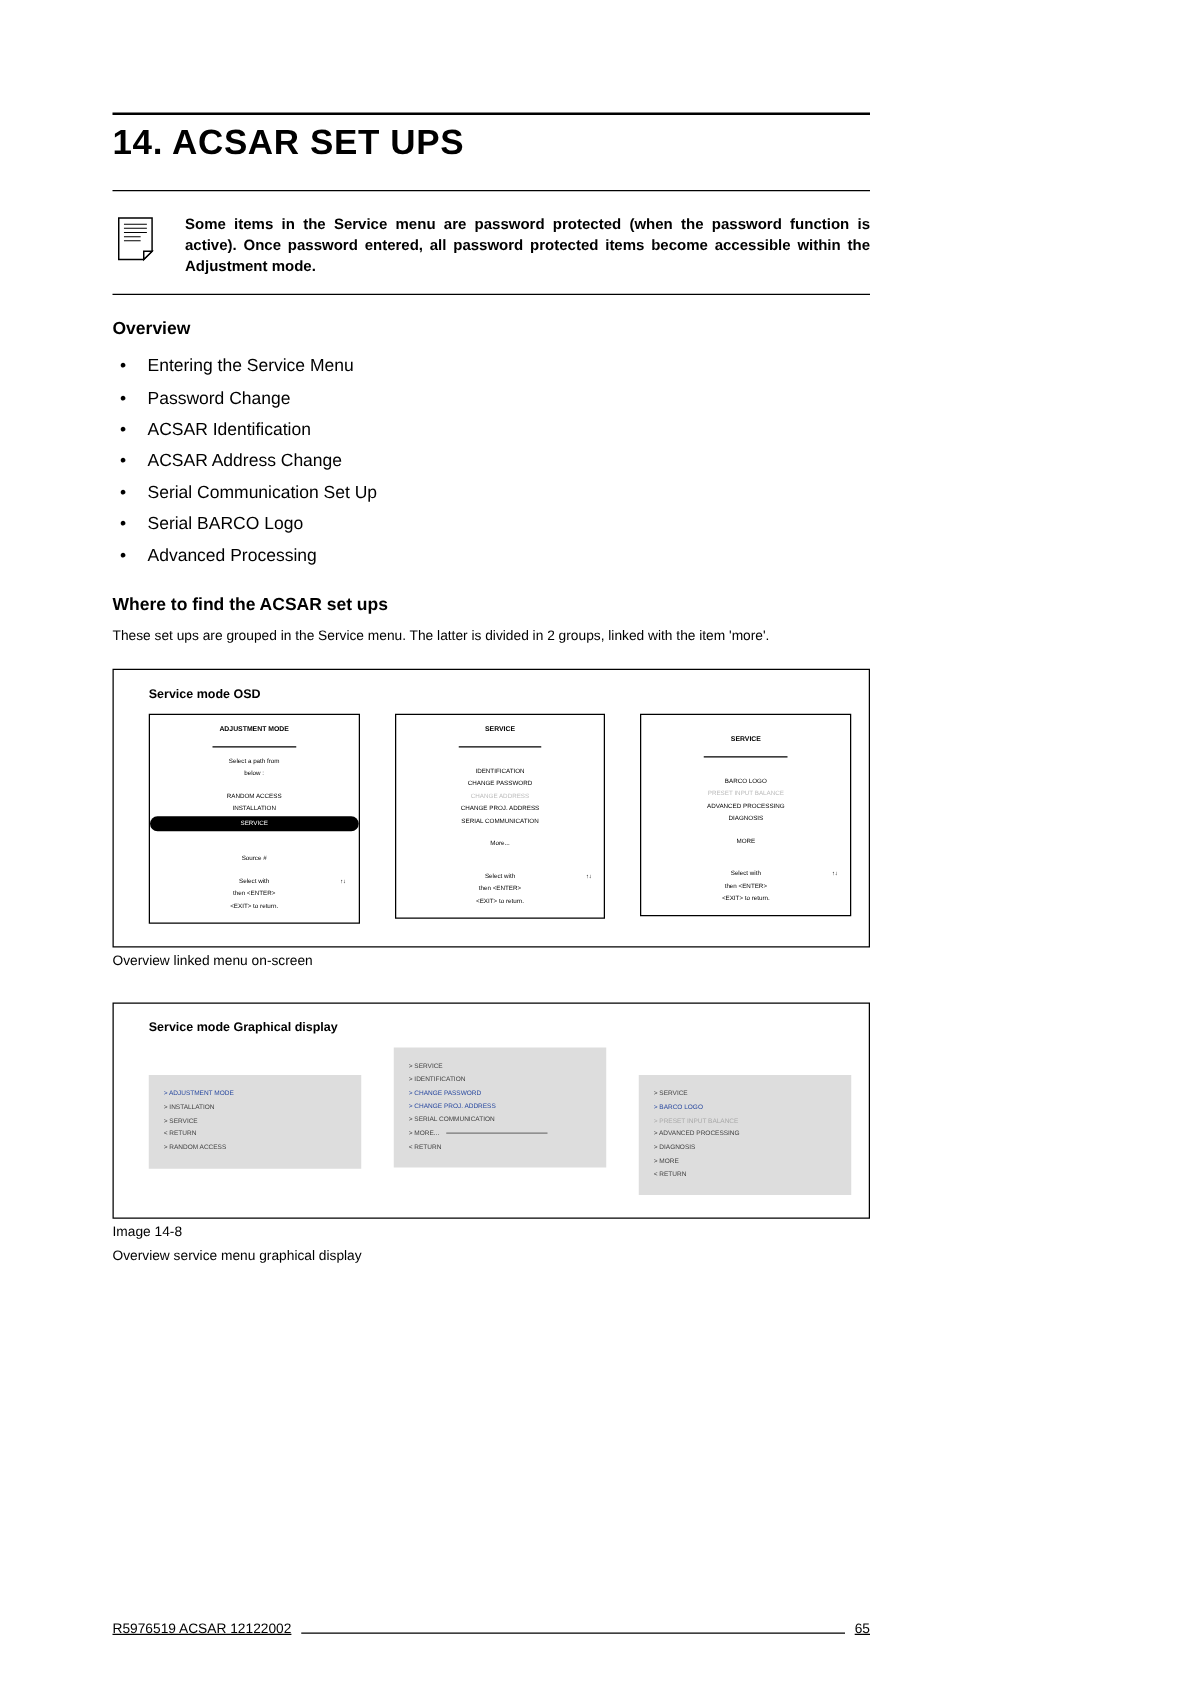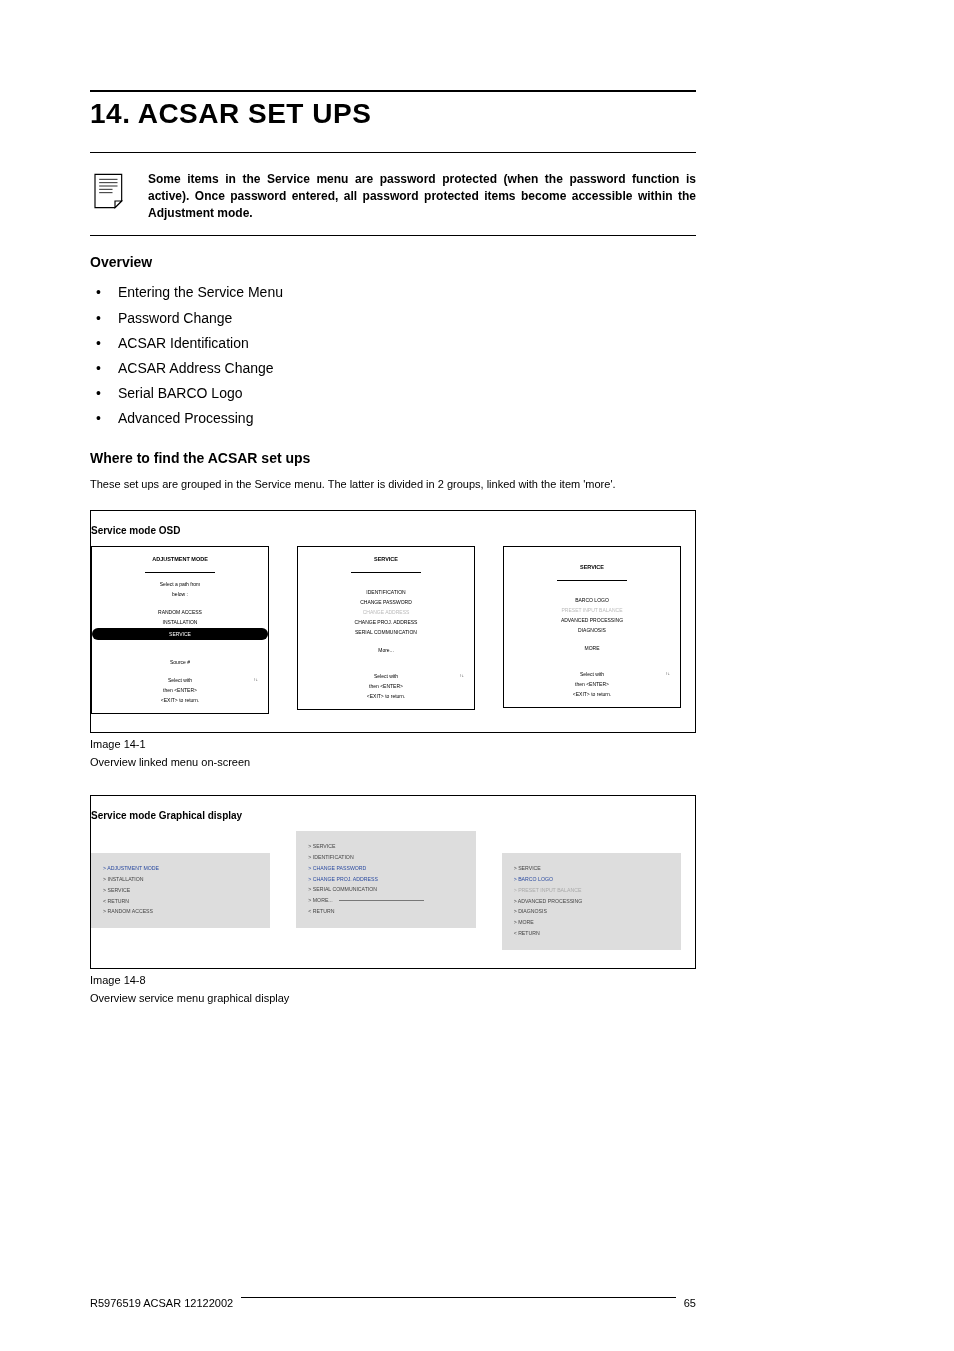--- a/index.html
+++ b/index.html
@@ -8,42 +8,42 @@
   hr.rule { border: none; border-top: 2px solid #000; margin: 0; }
   hr.thin { border: none; border-top: 1px solid #000; margin: 0; }
   h1.title { font-size: 28px; font-weight: bold; margin: 6px 0 22px 0; letter-spacing: 0.5px; }
   .info-row { display: flex; align-items: flex-start; gap: 18px; margin: 18px 0 14px 0; }
   .note-icon svg { width: 40px; height: 40px; }
   .info-text { font-size: 12px; font-weight: bold; line-height: 1.4; text-align: justify; }
   h2.sec { font-size: 14px; font-weight: bold; margin: 18px 0 10px 0; }
   ul.ov { list-style: none; padding-left: 6px; font-size: 14px; line-height: 1.8; }
   ul.ov li::before { content: "•"; display: inline-block; width: 22px; }
   p.body { font-size: 11px; margin-top: 8px; line-height: 1.5; }
-  .figure-box { border: 1px solid #000; margin-top: 18px; padding: 14px 14px 18px 0; }
+  .figure-box { border: 1px solid #000; margin-top: 18px; padding: 14px 14px 18px 28px; }
   .fig-title { font-size: 10px; font-weight: bold; margin-bottom: 10px; }
   .osd-row { display: flex; gap: 28px; align-items: flex-start; }
   .osd-panel { border: 1px solid #000; width: 186px; background: #fff; padding: 8px 0 8px 0; display: flex; flex-direction: column; align-items: center; font-size: 5px; line-height: 1.6; color: #000; position: relative; }
   .osd-header { font-size: 5.5px; font-weight: bold; margin-bottom: 6px; text-align: center; width: 100%; }
   .osd-sep { width: 40%; border-top: 1px solid #000; margin: 2px auto 6px auto; }
   .osd-item { text-align: center; width: 100%; padding: 1px 0; font-size: 5px; }
   .osd-item.dim { color: #bbb; }
   .osd-item.inv { background: #000; color: #fff; display: inline-block; padding: 2px 10px; border-radius: 7px; font-size: 5px; margin: 1px 0; }
   .osd-gap { height: 8px; }
   .osd-arrows { position: absolute; right: 10px; font-size: 4.5px; }
   .caption { font-size: 11px; margin-top: 4px; line-height: 1.3; }
 
   .gd-row { display: flex; gap: 26px; align-items: flex-start; margin-top: 6px; }
   .gd-panel { background: #ddd; width: 186px; padding: 10px 12px; font-size: 5.2px; line-height: 1.9; color: #444; }
   .gd-panel .gd-item { padding: 0.5px 0; }
   .gd-panel .gd-item.on { color: #2a4aa0; }
   .gd-panel .gd-item.dim { color: #aaa; }
   .gd-sep { border-top: 1px solid #777; margin: 3px 0; width: 55%; }
 
   .footer { position: absolute; bottom: 42px; left: 90px; right: 90px; }
-  .footer-row { display: flex; justify-content: space-between; font-size: 11px; align-items: flex-start; }
+  .footer-row { display: flex; justify-content: space-between; font-size: 11px; align-items: flex-end; text-decoration: underline; }
   .footer-dash { flex: 1; border-top: 1px solid #000; margin: 0 8px 2px 8px; }
   sup { font-size: 0.7em; }
 </style>
 </head>
 <body>
 <div class="page">
 
   <hr class="rule">
   <h1 class="title">14. ACSAR SET UPS</h1>
 
@@ -63,20 +63,21 @@
     <p class="info-text">Some items in the Service menu are password protected (when the password function is active). Once password entered, all password protected items become accessible within the Adjustment mode.</p>
   </div>
   <hr class="thin">
 
   <h2 class="sec">Overview</h2>
   <ul class="ov">
     <li>Entering the Service Menu</li>
     <li>Password Change</li>
     <li>ACSAR Identification</li>
     <li>ACSAR Address Change</li>
+    <li>Serial Communication Set Up</li>
     <li>Serial BARCO Logo</li>
     <li>Advanced Processing</li>
   </ul>
 
   <h2 class="sec">Where to find the ACSAR set ups</h2>
   <p class="body">These set ups are grouped in the Service menu. The latter is divided in 2 groups, linked with the item 'more'.</p>
 
   <div class="figure-box">
     <div class="fig-title">Service mode OSD</div>
     <div class="osd-row">
@@ -129,21 +130,20 @@
         <div class="osd-gap"></div>
         <div class="osd-item">MORE</div>
         <div class="osd-gap"></div>
           <div class="osd-gap"></div>
         <div class="osd-item" style="position:relative"><span>Select with</span><span class="osd-arrows">↑↓</span></div>
         <div class="osd-item">then &lt;ENTER&gt;</div>
         <div class="osd-item">&lt;EXIT&gt; to return.</div>
       </div>
     </div>
   </div>
-  <div class="caption">Image 14-1</div>
   <div class="caption">Overview linked menu on-screen</div>
 
   <div class="figure-box" style="margin-top:26px;">
     <div class="fig-title">Service mode Graphical display</div>
     <div class="gd-row">
       <div class="gd-panel" style="margin-top:22px;">
         <div class="gd-item on">&gt; ADJUSTMENT MODE</div>
         <div class="gd-item">&gt; INSTALLATION</div>
         <div class="gd-item">&gt; SERVICE</div>
         <div class="gd-item">   &lt; RETURN</div>

